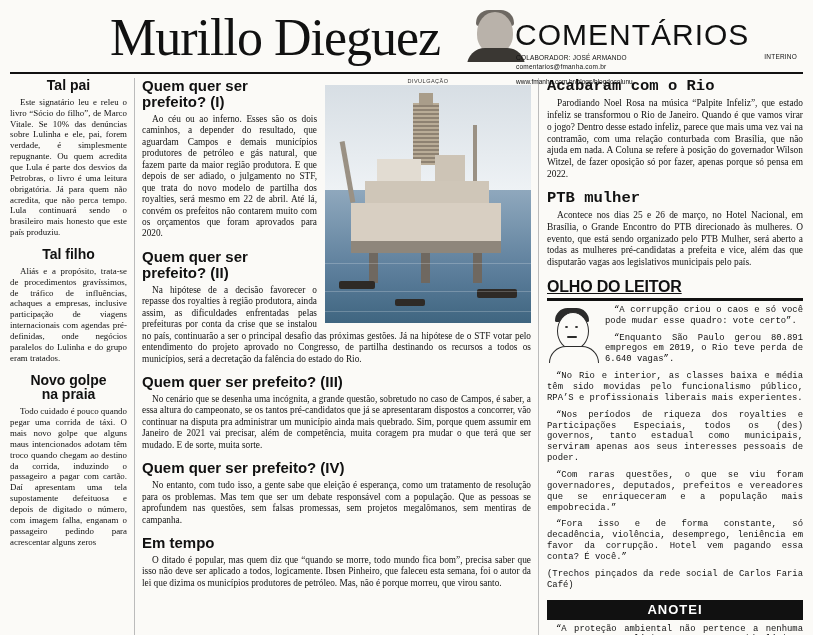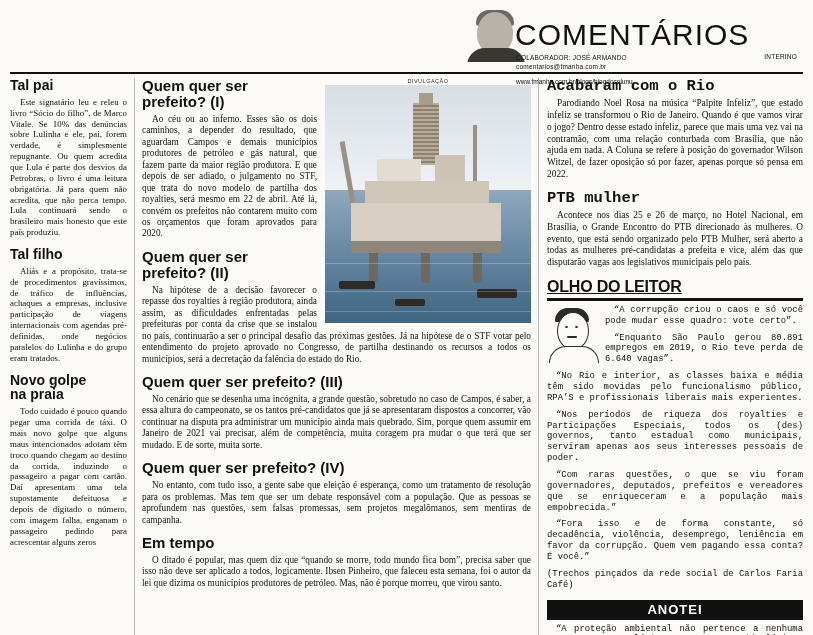--- a/index.html
+++ b/index.html
@@ -53,21 +53,21 @@
   .cols{display:flex;margin-top:4px;height:560px;}
   .col{box-sizing:border-box;}
   .col1{width:125px;padding-right:7px;border-right:1px solid #bbb;}
   .col2{width:404px;padding:0 7px;border-right:1px solid #bbb;}
   .col3{width:264px;padding-left:8px;}
 
   h2.head{
     font-family:"Liberation Sans", sans-serif;
     font-weight:700;font-size:14.5px;line-height:1.06;margin:0 0 4px 0;
   }
-  .col1 h2.head{font-size:14px;}
+  .col1 h2.head{font-size:14px;text-align:center;}
   .col2 h2.head{font-size:15px;}
   .col3 h2.head{font-size:15.5px;font-family:Liberation Mono, monospace;}
 
   p.body{
     margin:0 0 7px 0;font-size:9.3px;line-height:1.235;text-align:justify;
     text-indent:10px;
   }
   .col1 p.body{font-size:8.9px;line-height:1.22;}
   .col2 p.body{font-size:9.3px;}
   .col3 p.body{font-size:9.4px;line-height:1.25;}
@@ -135,20 +135,21 @@
     font-weight:700;font-size:13px;letter-spacing:1px;padding:2px 0 3px 0;margin:6px 0 4px 0;
   }
   .em-tempo p{text-indent:10px;}
 </style>
 </head>
 <body>
 
 <div class="page">
 
   <div class="masthead">
+    <div class="mast-title">Murillo Dieguez</div>
 
     <div class="mast-photo">
       <div class="hair"></div>
       <div class="head"></div>
       <div class="shoulders"></div>
     </div>
 
     <div class="mast-right">
       <div class="comentarios">COMENTÁRIOS</div>
       <div class="mast-sub">
@@ -267,21 +268,21 @@
           <div class="qf-eye e2"></div>
           <div class="qf-mouth"></div>
           <div class="qf-body"></div>
         </div>
 
         <p class="quote">“A corrupção criou o caos e só você pode mudar esse quadro: vote certo”.</p>
         <p class="quote">“Enquanto São Paulo gerou 80.891 empregos em 2019, o Rio teve perda de 6.640 vagas”.</p>
         <p class="quote">“No Rio e interior, as classes baixa e média têm sido movidas pelo funcionalismo público, RPA’S e profissionais liberais mais experientes.</p>
         <p class="quote">“Nos períodos de riqueza dos royalties e Participações Especiais, todos os (des) governos, tanto estadual como municipais, serviram apenas aos seus interesses pessoais de poder.</p>
         <p class="quote">“Com raras questões, o que se viu foram governadores, deputados, prefeitos e vereadores que se enriqueceram e a população mais empobrecida.”</p>
-        <p class="quote">“Fora isso e de forma constante, só decadência, violência, desemprego, leniência em favor da corrupção. Quem vem pagando essa conta? É você.”</p>
+        <p class="quote">“Fora isso e de forma constante, só decadência, violência, desemprego, leniência em favor da corrupção. Hotel vem pagando essa conta? É você.”</p>
         <p class="quote" style="text-indent:0">(Trechos pinçados da rede social de Carlos Faria Café)</p>
       </div>
 
       <div class="sec">
         <div class="anotei-bar">ANOTEI</div>
         <p class="quote">“A proteção ambiental não pertence a nenhuma corrente política ou ideológica. Sustentabilidade é sinônimo de sobrevivência. Quem ideologiza questões ambiental age por ignorância ou má fé”.</p>
       </div>
 
     </div>
   </div>

